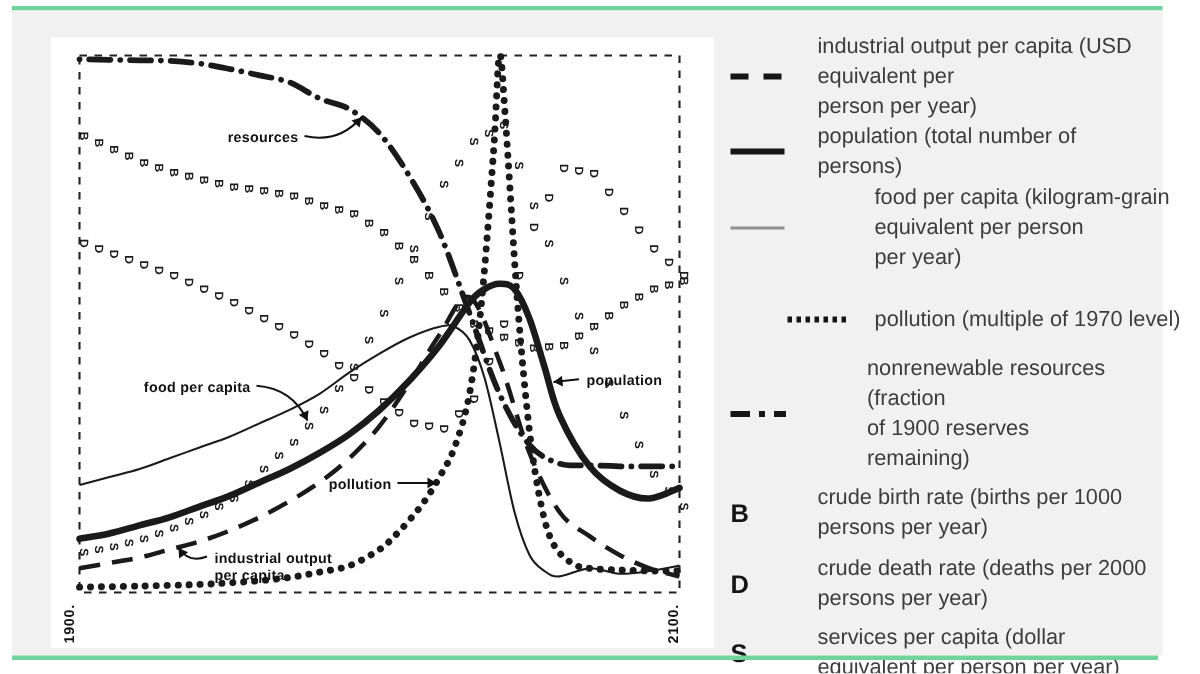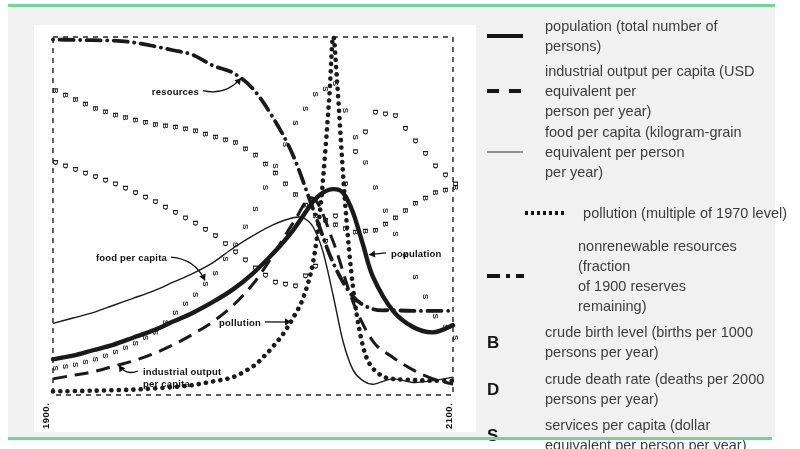--- a/index.html
+++ b/index.html
@@ -18,21 +18,21 @@
   .s-dash{display:flex;gap:10px;}
   .s-dash i{width:12px;height:4px;background:#151515;}
   .s-thin{width:36px;height:2px;background:#8f8f8f;}
   .s-dots{display:flex;gap:3px;}
   .s-dots i{width:3px;height:3.5px;background:#151515;}
   .s-dashdot{display:flex;align-items:center;gap:6px;}
   .s-dashdot .d1{width:13px;height:4.5px;background:#151515;}
   .s-dashdot .d2{width:4px;height:4.5px;background:#151515;}
   .s-dashdot .d3{width:8px;height:4.5px;background:#151515;}
   .s-letter{font-weight:bold;font-size:17px;color:#161616;line-height:17px;}
-  .mt5{margin-top:5px;} .mt1{margin-top:1px;} .mt21{margin-top:21px;justify-content:flex-end;}
+  .mt5{margin-top:5px;} .mt1{margin-top:1px;gap:38px;} .mt21{margin-top:21px;justify-content:flex-end;}
   .mt13{margin-top:13px;gap:33px;} .mt6{margin-top:6px;} .mt7{margin-top:7px;}
 </style>
 </head>
 <body>
 
 <div class="slide">
   <div class="accent-bar" style="left: 8px; top: 4px; width: 767px; background: rgb(114, 211, 156);"></div>
   <div class="content-panel"></div>
 
   <div class="chart-panel">
@@ -197,38 +197,38 @@
         <g>
           <text x="357" y="231.874" font-size="9.5" font-weight="bold" fill="#111" text-anchor="start" letter-spacing="0.2"><tspan x="357">population</tspan></text>
           <path d="M352,227.874 Q343.5,228.769 335,229.664" fill="none" stroke="#111" stroke-width="1.3"></path>
           <path d="M335,229.664 L340.58737859759356,225.44722393205979 L341.3431104711906,232.6245657483447 Z" fill="#111"></path>
         </g>
       </svg>
   </div>
 
   <div class="legend">
 
+    <div class="lrow mt5">
+      <div class="lsample">
+        <div class="s-dash">
+            <i></i>
+            <i></i>
+          </div>
+      </div>
+      <div class="ltext">industrial output per capita (USD
+equivalent per
+person per year)</div>
+    </div>
+
     <div class="lrow">
       <div class="lsample">
           <div class="s-thick"></div>
         </div>
       <div class="ltext">population (total number of
 persons)</div>
-    </div>
-
-    <div class="lrow mt5">
-      <div class="lsample">
-        <div class="s-dash">
-            <i></i>
-            <i></i>
-          </div>
-      </div>
-      <div class="ltext">industrial output per capita (USD
-equivalent per
-person per year)</div>
     </div>
 
     <div class="lrow mt1">
       <div class="lsample">
           <div class="s-thin"></div>
         </div>
       <div class="ltext">food per capita (kilogram-grain
 equivalent per person
 per year)</div>
     </div>
@@ -258,21 +258,21 @@
       </div>
       <div class="ltext">nonrenewable resources (fraction
 of 1900 reserves
 remaining)</div>
     </div>
 
     <div class="lrow mt6">
       <div class="lsample">
         <span class="s-letter">B</span>
       </div>
-      <div class="ltext">crude birth level (births per 1000
+      <div class="ltext">crude birth rate (births per 1000
 persons per year)</div>
     </div>
 
     <div class="lrow mt7">
       <div class="lsample">
         <span class="s-letter">D</span>
       </div>
       <div class="ltext">crude death rate (deaths per 2000
 persons per year)</div>
     </div>

